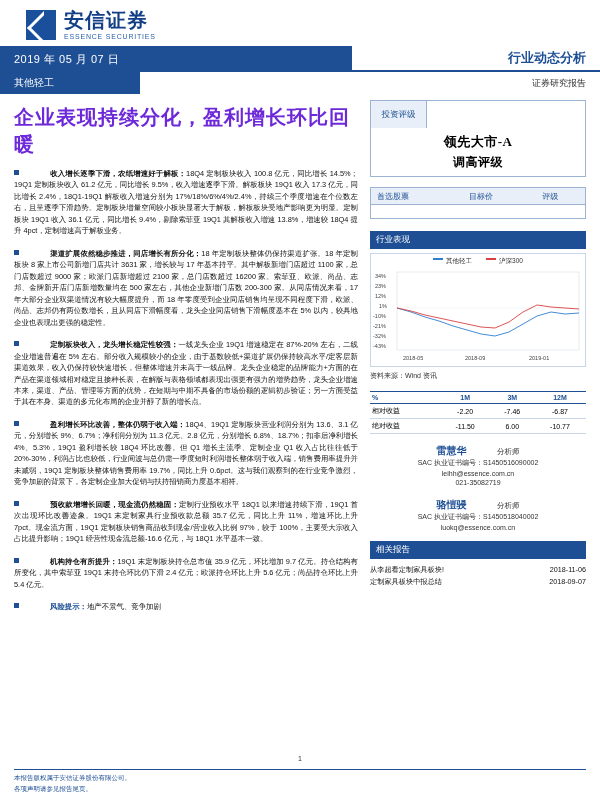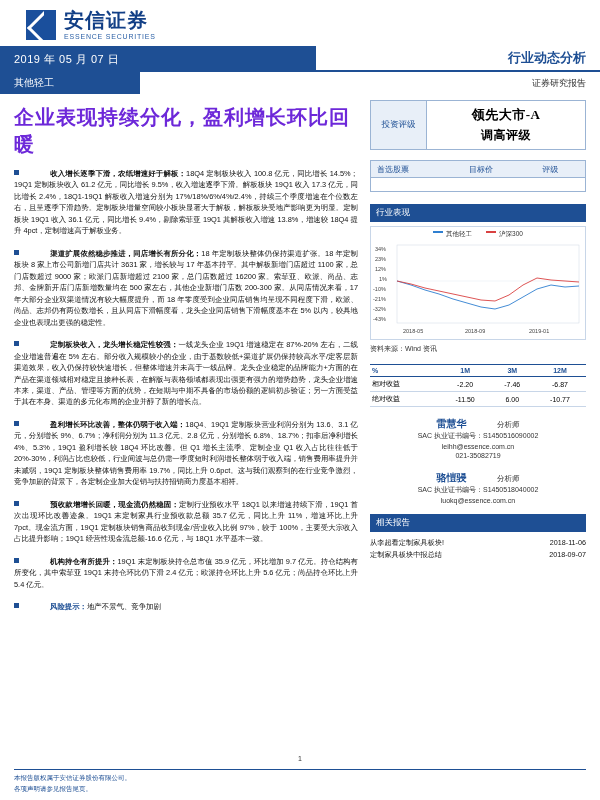--- a/index.html
+++ b/index.html
@@ -53,21 +53,21 @@
   
   .bluebar-row {
     display: flex;
     align-items: stretch;
     height: 26px;
     margin: 0 0 0 0;
   }
   .bluebar-left {
     background: #1e4f94;
     color: #fff;
-    width: 316px;
+    width: 352px;
     font-size: 11px;
     display: flex; align-items: center;
     padding-left: 14px;
     letter-spacing: 0.5px;
     text-align: right;
   }
   .bluebar-right {
     flex: 1;
     border-bottom: 2px solid #1e4f94;
     text-align: right;
@@ -135,20 +135,21 @@
     background: #1e4f94;
     margin-right: 3px;
     vertical-align: 1px;
   }
   .risk .lead { color: #1e4f94; }
   
   .rate-box {
     border: 1px solid #9bb4d4;
     display: flex;
     margin-bottom: 10px;
+    flex-direction: column;
   }
   .rate-label {
     background: #e8eff8;
     color: #1e4f94;
     font-size: 8.5px;
     width: 56px;
     padding: 8px 4px;
     display: flex; align-items: center; justify-content: center;
     border-right: 1px solid #9bb4d4;
     text-align: center;

